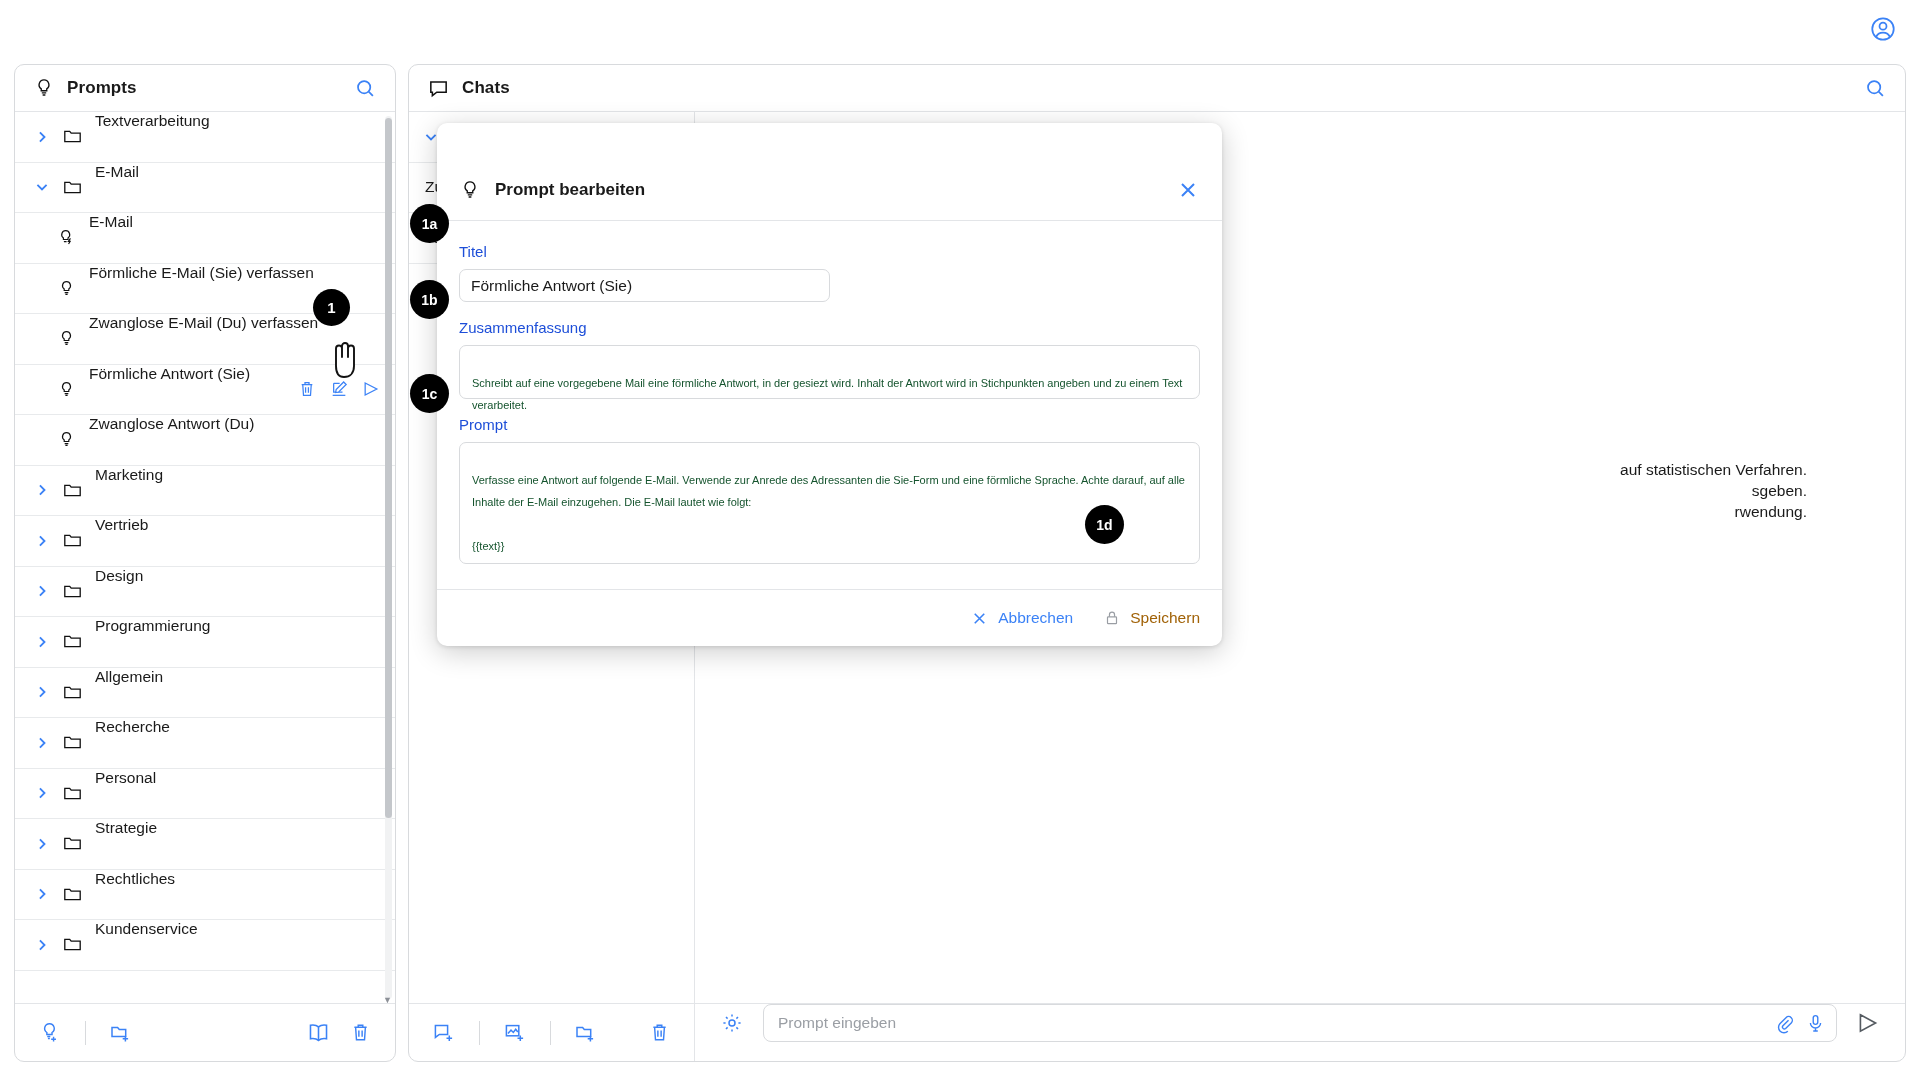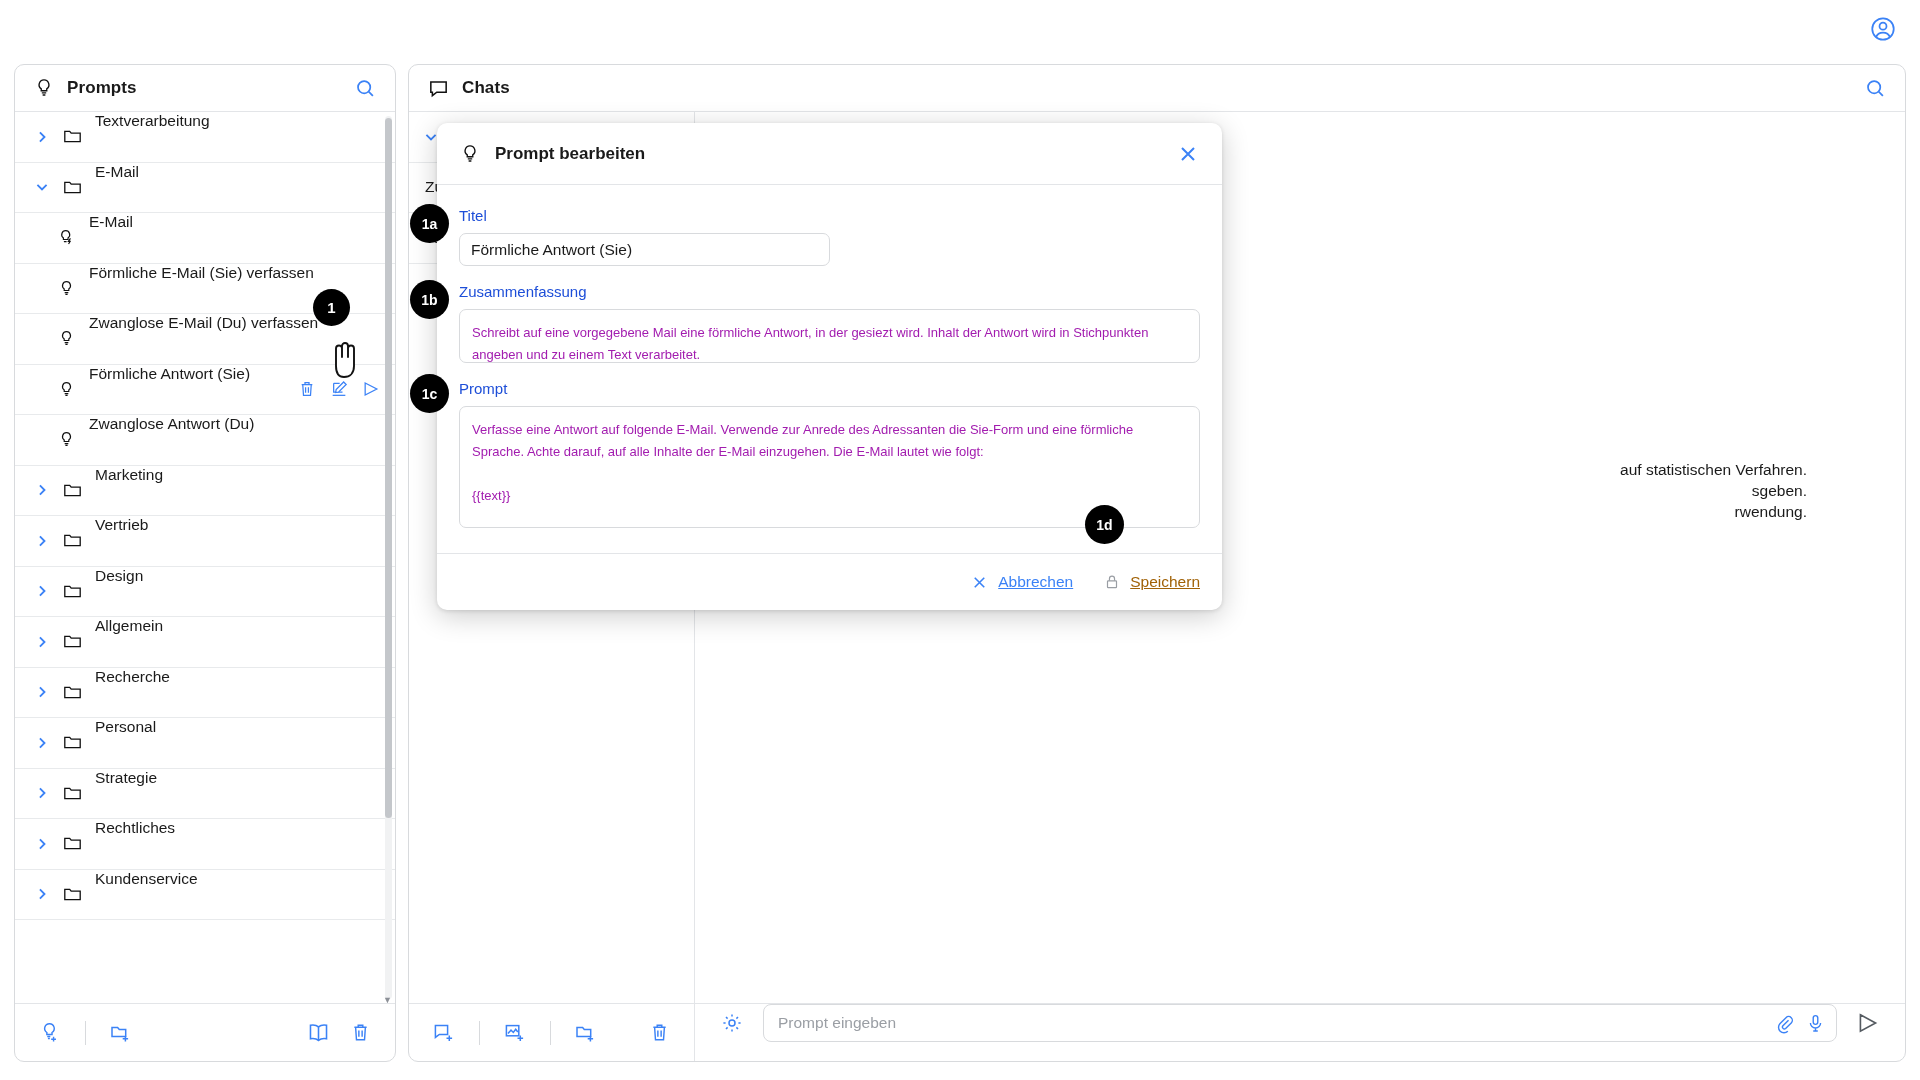--- a/index.html
+++ b/index.html
@@ -132,45 +132,45 @@
 
   
   .dialog {
     position:absolute; left:437px; top:123px; width:785px;
     background:#fff; border-radius:10px;
     box-shadow: 0 6px 28px rgba(0,0,0,.20), 0 1px 4px rgba(0,0,0,.12);
     overflow:hidden; z-index:50;
   }
   .dlg-head {
     height:62px; display:flex; align-items:center; gap:14px;
-    padding:0 22px; border-bottom:1px solid #e3e5e8;
+    padding:0 22px; border-bottom:1px solid #e3e5e8;margin-top:36px;
   }
   .dlg-title { font-size:17px; font-weight:bold; }
   .dlg-close{ margin-left:auto; cursor:pointer; display:flex; }
   .dlg-body{ padding:22px 22px 8px 22px; }
   .fld-label{ font-size:15px; color:#1d4ed8; margin-bottom:9px; }
   .fld-input{
     width:371px; height:33px;
     border:1px solid #d8dadd; border-radius:7px;
     padding:0 11px; font-size:15.5px;
     font-family:"Liberation Sans", sans-serif; color:#1a1a1a; outline:none;
   }
   .fld-area{
     width:100%; border:1px solid #d8dadd; border-radius:7px;
-    padding:12px 12px; font-size:13px; line-height:22px;
-    font-family:"Liberation Sans", sans-serif; color:#a21caf;
+    padding:26px 12px; font-size:11px; line-height:22px;
+    font-family:"Liberation Sans", sans-serif; color:#14532d;
     outline:none; resize:none; white-space:pre-wrap;
   }
   .fld-block{ margin-bottom:17px; }
   .dlg-foot{
     border-top:1px solid #e3e5e8; height:57px;
     display:flex; align-items:center; justify-content:flex-end;
     padding:0 22px; gap:30px;
   }
-  .dlg-btn{ display:flex; align-items:center; gap:9px; font-size:15.5px; cursor:pointer;text-decoration:underline; }
+  .dlg-btn{ display:flex; align-items:center; gap:9px; font-size:15.5px; cursor:pointer; }
   .dlg-btn.primary{ color:#3b82f6; }
   .dlg-btn.disabled{ color:#a16207; cursor:default; }
 
   
   .badge{
     position:absolute; border-radius:50%;
     background:#000; color:#fff;
     display:flex; align-items:center; justify-content:center;
     font-size:16px; font-weight:bold; z-index:90;
   }
@@ -351,20 +351,33 @@
             <span class="chev">
               <svg width="20" height="20" viewBox="0 0 24 24" fill="none" stroke="#3b82f6" stroke-width="2.2">
                 <path d="M9.5 6.5L15 12l-5.5 5.5"></path>
               </svg>
             </span>
             <span class="ficon">
               <svg width="21" height="21" viewBox="0 0 24 24" fill="none" stroke="#111" stroke-width="1.5">
                 <path d="M3.2 6.2h5.6l1.7 2h10.3v9.6H3.2z"></path>
               </svg>
             </span>
+            <span class="label">Programmierung</span>
+          </div>
+          <div class="row folder">
+            <span class="chev">
+              <svg width="20" height="20" viewBox="0 0 24 24" fill="none" stroke="#3b82f6" stroke-width="2.2">
+                <path d="M9.5 6.5L15 12l-5.5 5.5"></path>
+              </svg>
+            </span>
+            <span class="ficon">
+              <svg width="21" height="21" viewBox="0 0 24 24" fill="none" stroke="#111" stroke-width="1.5">
+                <path d="M3.2 6.2h5.6l1.7 2h10.3v9.6H3.2z"></path>
+              </svg>
+            </span>
             <span class="label">Allgemein</span>
           </div>
           <div class="row folder">
             <span class="chev">
               <svg width="20" height="20" viewBox="0 0 24 24" fill="none" stroke="#3b82f6" stroke-width="2.2">
                 <path d="M9.5 6.5L15 12l-5.5 5.5"></path>
               </svg>
             </span>
             <span class="ficon">
               <svg width="21" height="21" viewBox="0 0 24 24" fill="none" stroke="#111" stroke-width="1.5">

